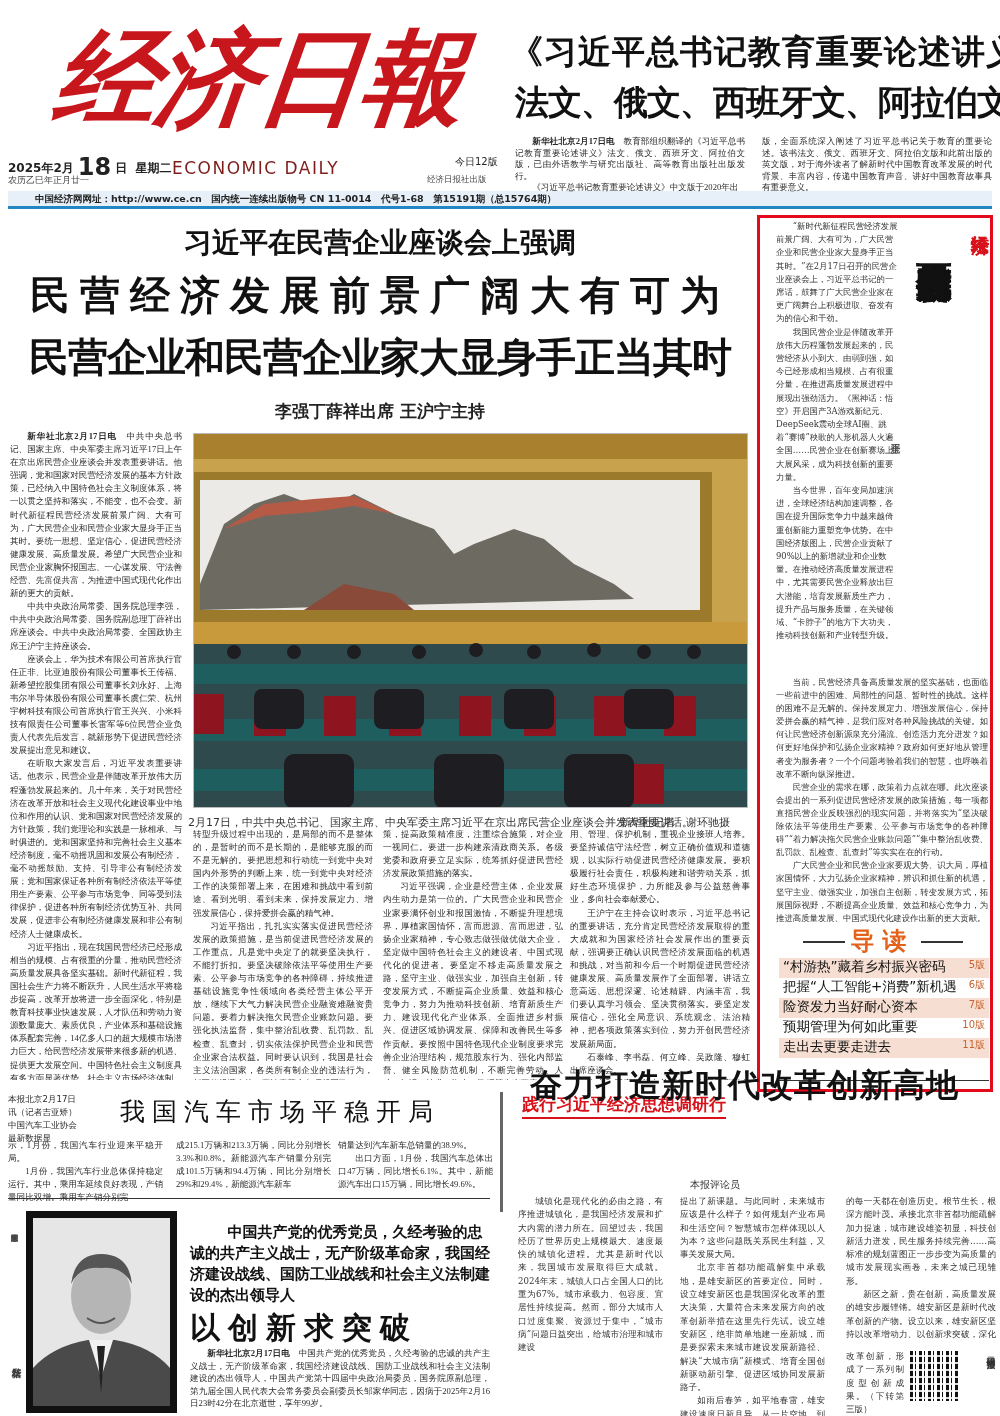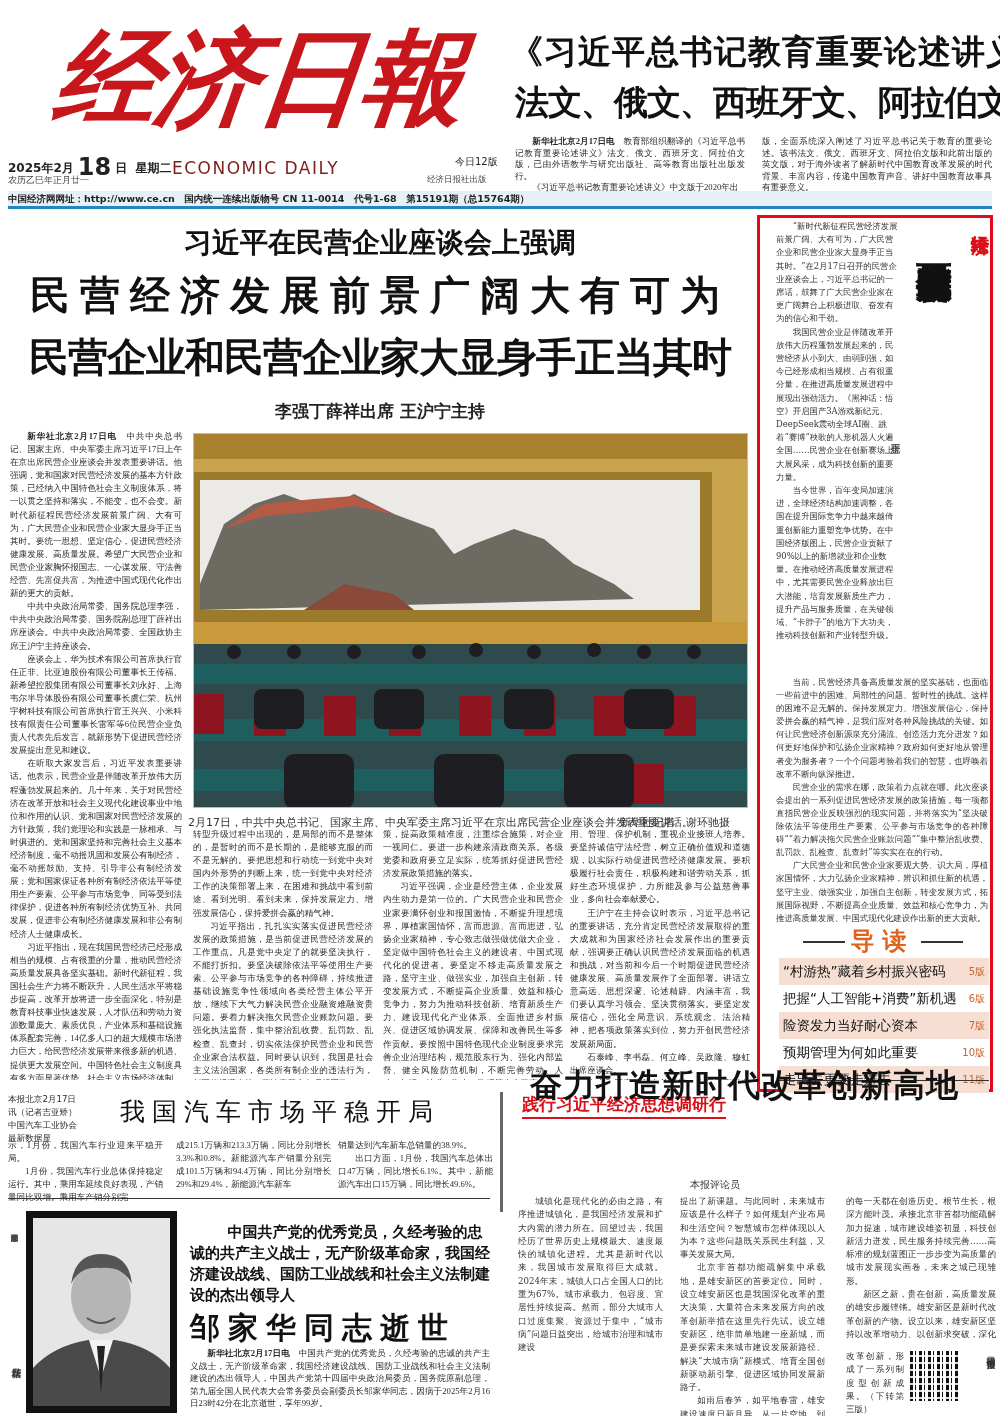--- a/index.html
+++ b/index.html
@@ -9,21 +9,21 @@
 .body-text{font-size:8.6px;line-height:13.1px;color:#2a2a2a;text-align:justify;font-family:Liberation Serif, serif}
 .body-text p{text-indent:2em}
 
 .logo{left:55px;top:8px;width:420px;height:140px;color:#c8161d;font-family:"DejaVu Serif",serif;font-size:104px;font-style:italic;font-weight:bold;letter-spacing:-2px;line-height:140px;white-space:nowrap;transform:skewX(-6deg)}
 .date-line{left:8px;top:153px;font-size:12px;font-weight:bold;color:#222;white-space:nowrap}
 .date-line .big{font-size:24px;vertical-align:-3px;margin:16px 4px}
 .lunar{left:8px;top:174px;font-size:9px;color:#444;font-family:"DejaVu Serif",serif}
 .econ-daily{left:172px;top:158px;font-size:17px;letter-spacing:1.5px;color:#7f1d1d}
 .pages{left:455px;top:155px;font-size:10px;color:#222}
 .publisher{left:427px;top:174px;font-size:8.5px;color:#444;font-family:"DejaVu Serif",serif}
-.url-bar{left:8px;top:191px;width:984px;height:16px;background:#e7f0f8;font-size:9.5px;font-weight:bold;color:#222;line-height:16px;white-space:nowrap}
+.url-bar{left:8px;top:191px;width:984px;height:16px;background:#e7f0f8;font-size:9.5px;font-weight:bold;color:#222;line-height:16px;padding-left:27px;white-space:nowrap}
 .rule-blue{left:8px;top:206px;width:984px;height:3px;background:#2286c3}
 
 .tr-h1{left:510px;top:30px;width:485px;font-size:33px;font-weight:bold;color:#111;letter-spacing:1px;white-space:nowrap}
 .tr-h2{left:515px;top:80px;width:485px;font-size:34px;font-weight:bold;color:#111;letter-spacing:-1px;white-space:nowrap}
 .tr-col1{left:515px;top:136px;width:230px}
 .tr-col2{left:762px;top:136px;width:230px}
 .tr-col1,.tr-col2{font-size:8.6px;line-height:11.5px}
 
 .lead-kicker{left:10px;top:224px;width:740px;text-align:center;font-size:28px;font-weight:bold;color:#111}
 .lead-h1{left:10px;top:268px;width:740px;text-align:center;font-size:40px;font-weight:bold;color:#111;letter-spacing:10px;white-space:nowrap}
@@ -40,21 +40,21 @@
 .forum-text p{text-indent:2em}
 .forum-wide{left:776px;top:676px;width:212px;font-size:8.4px;line-height:13.1px;color:#333;font-family:"DejaVu Serif",serif;text-align:justify}
 .forum-wide p{text-indent:2em}
 .forum-tag{left:968px;top:222px;width:22px;font-size:18px;line-height:20px;color:#d9111a;font-weight:bold;border-left:2px solid #d08080;padding-left:2px;writing-mode:vertical-rl}
 .forum-title{left:914px;top:236px;width:42px;font-size:36px;line-height:44px;font-weight:bold;color:#111;writing-mode:vertical-rl;white-space:nowrap}
 .forum-author{left:888px;top:436px;font-size:10px;color:#444;writing-mode:vertical-rl;font-family:"DejaVu Serif",serif}
 
 .daodu-title{left:780px;top:925px;width:205px;text-align:center;font-size:24px;font-weight:bold;color:#e2621b;letter-spacing:8px}
 .daodu-title::before,.daodu-title::after{content:"";display:inline-block;width:42px;height:2px;background:#333;vertical-align:middle;margin:0 6px}
 .daodu-list{left:779px;top:958px;width:210px}
-.daodu-item{height:27px;display:flex;justify-content:space-between;align-items:center;padding:0 4px 0 4px;font-size:13.5px;color:#111}
+.daodu-item{height:20px;display:flex;justify-content:space-between;align-items:flex-start;padding:0 4px 0 4px;font-size:13.5px;color:#111}
 .daodu-item.shade{background:#f6dfd2}
 .daodu-item .pg{font-size:10px;color:#c8622e}
 .daodu-rule{left:779px;top:1080px;width:210px;height:1px;background:#333}
 
 .auto-lead{left:8px;top:1093px;width:76px;font-size:8.6px;line-height:13.1px;color:#2a2a2a}
 .auto-title{left:120px;top:1095px;font-size:25px;color:#111;letter-spacing:7px;white-space:nowrap}
 .auto-col{top:1139px;width:155px;font-size:8.6px;line-height:13.1px}
 .rule-dark{left:8px;top:1198px;width:482px;height:1px;background:#333}
 
 .obit-vert{left:9px;top:1228px;font-size:7.5px;color:#444;writing-mode:vertical-rl;font-family:"DejaVu Serif",serif}
@@ -246,21 +246,21 @@
       <path d="M0 188 L0 150 Q20 128 55 122 L82 122 Q118 128 137 150 L137 188 Z" fill="#4a4a4a"></path>
       <path d="M56 122 L68 160 L80 122 Z" fill="#f2f2f2"></path>
       <path d="M64 128 L68 175 L72 128 Z" fill="#222"></path>
       <ellipse cx="68" cy="78" rx="30" ry="38" fill="#b5b5b5"></ellipse>
       <path d="M38 66 Q42 36 68 36 Q96 36 99 66 Q90 48 68 50 Q46 48 38 66 Z" fill="#555"></path>
       <path d="M54 100 Q68 110 82 100" stroke="#555" stroke-width="2" fill="none"></path>
     </svg>
   </div>
 </div>
 <div class="abs obit-sub">中国共产党的优秀党员，久经考验的忠诚的共产主义战士，无产阶级革命家，我国经济建设战线、国防工业战线和社会主义法制建设的杰出领导人</div>
-<div class="abs obit-title">邹家华同志逝世</div>
+<div class="abs obit-title">以创新求突破</div>
 <div class="abs obit-body body-text">
   <p><b>新华社北京2月17日电</b>　<span>中国共产党的优秀党员，久经考验的忠诚的共产主义战士，无产阶级革命家，我国经济建设战线、国防工业战线和社会主义法制建设的杰出领导人，中国共产党第十四届中央政治局委员，国务院原副总理，第九届全国人民代表大会常务委员会副委员长邹家华同志，因病于2025年2月16日23时42分在北京逝世，享年99岁。</span></p>
 </div>
 
 <div class="abs comm-kicker">践行习近平经济思想调研行</div>
 <div class="abs comm-title">奋力打造新时代改革创新高地</div>
 <div class="abs comm-byline">本报评论员</div>
 <div class="abs comm-col" style="left:518px;height:221px;overflow:hidden">
   <p>城镇化是现代化的必由之路，有序推进城镇化，是我国经济发展和扩大内需的潜力所在。回望过去，我国经历了世界历史上规模最大、速度最快的城镇化进程。尤其是新时代以来，我国城市发展取得巨大成就。2024年末，城镇人口占全国人口的比重为67%。城市承载力、包容度、宜居性持续提高。然而，部分大城市人口过度集聚、资源过于集中，“城市病”问题日益突出，给城市治理和城市建设</p>
 </div>

